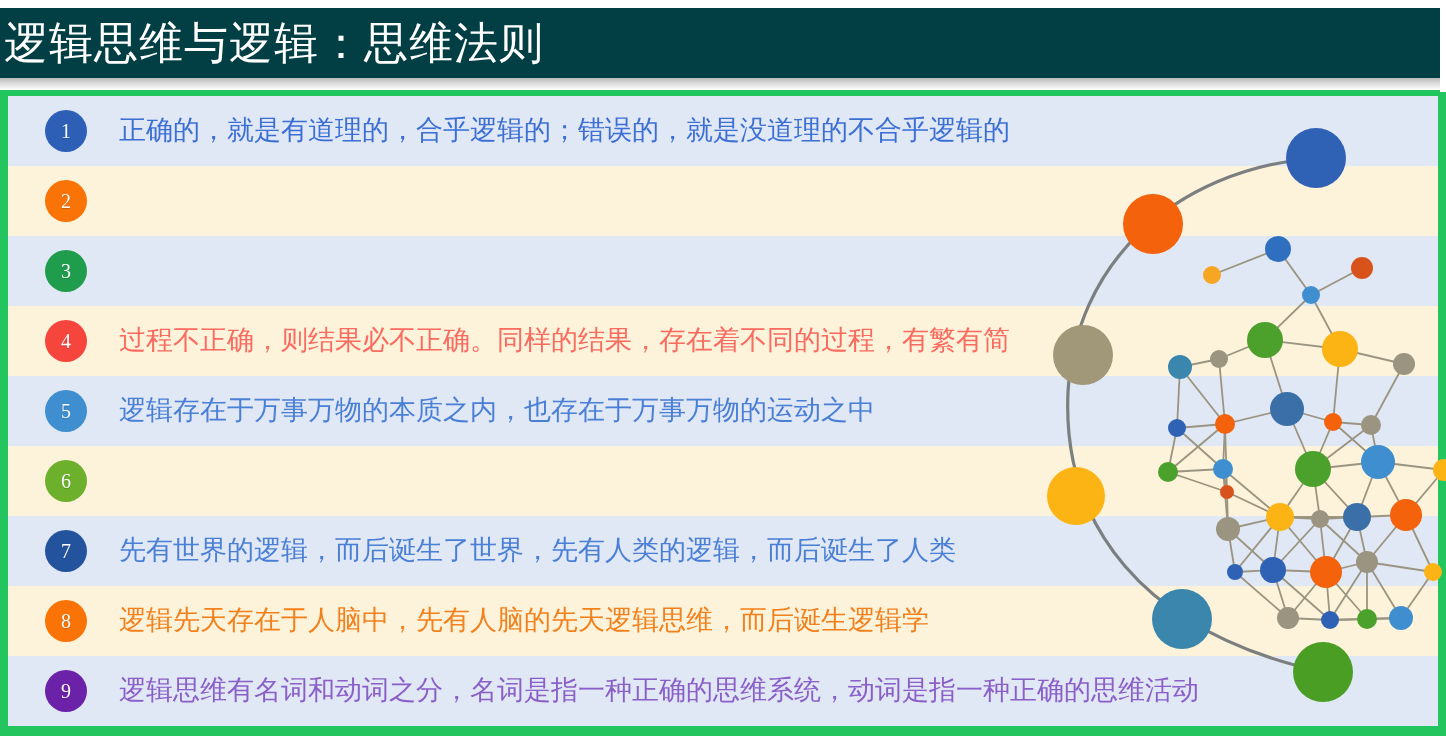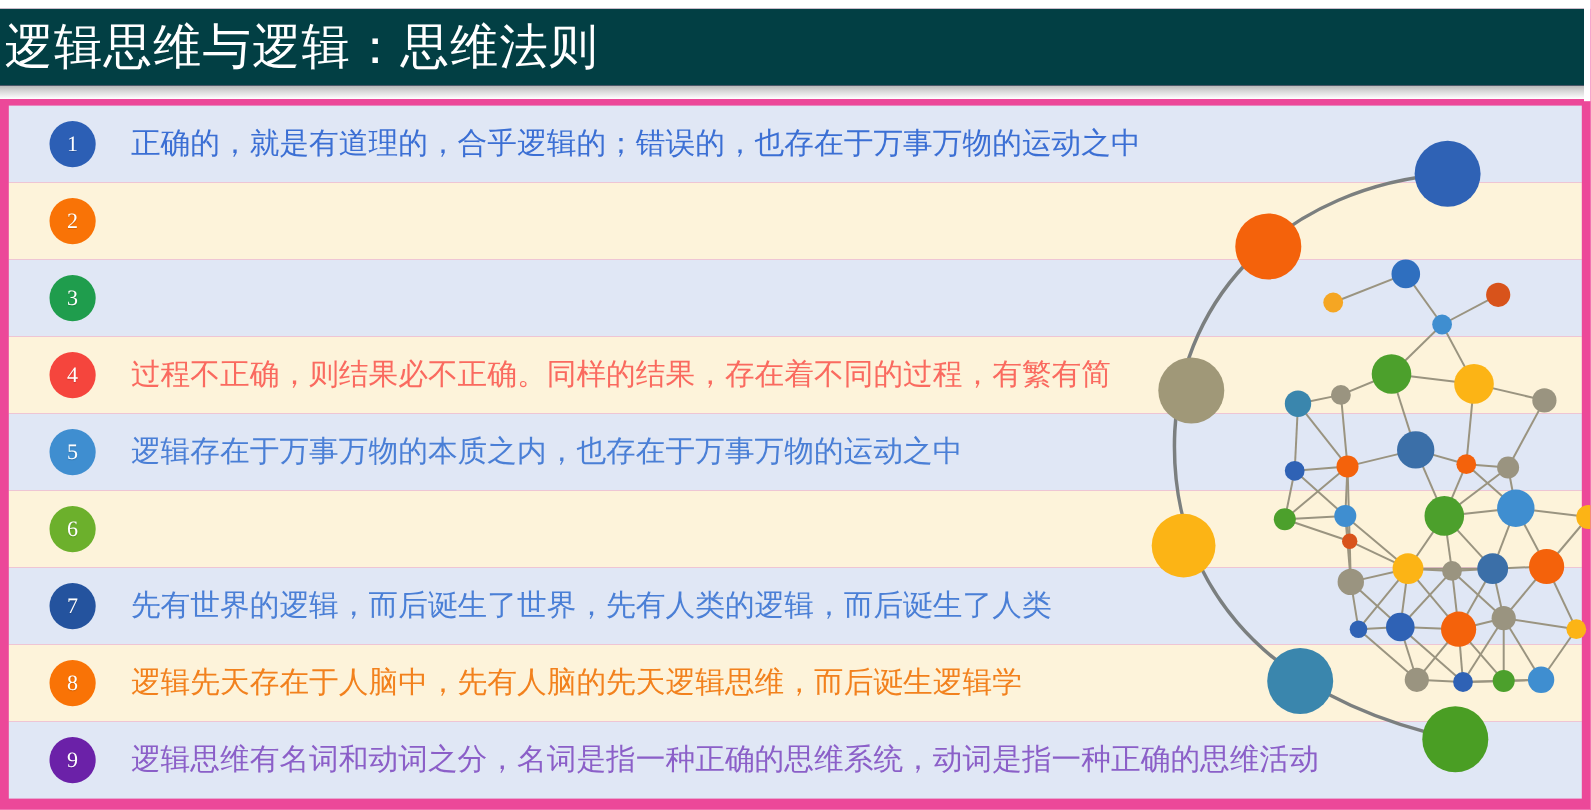--- a/index.html
+++ b/index.html
@@ -1,21 +1,21 @@
 <!DOCTYPE html>
 <html><head>
 <meta charset="utf-8">
 <style>
   html,body{margin:0;padding:0;}
   body{
     width:1446px;height:736px;overflow:hidden;
     background:#ffffff;
     font-family:"Liberation Serif","DejaVu Serif",serif;
   }
-  #slide{position:relative;width:1446px;height:736px;overflow:hidden;background:#ec4899;}
+  #slide{position:relative;width:1446px;height:736px;overflow:hidden;background:#22c55e;}
 
   
   .header-bar{
     position:absolute;left:0;top:8px;width:1440px;height:70px;
     background:#023f44;
     display:flex;align-items:center;
   }
   .header-title{
     color:#ffffff;font-size:44px;line-height:1;
     padding-left:4px;letter-spacing:1px;white-space:nowrap;
@@ -89,21 +89,21 @@
 
   <div class="header-bar">
     <div class="header-title">逻辑思维与逻辑：思维法则</div>
   </div>
   <div class="header-shadow"></div>
   <div class="right-white-strip"></div>
 
   <div class="rows" id="rows-container">
       <div class="row blue" style="background: rgb(224, 231, 245);">
         <div class="badge" style="background: rgb(44, 95, 181);">1</div>
-        <div class="row-text" style="color: rgb(59, 111, 212);">正确的，就是有道理的，合乎逻辑的；错误的，也存在于万事万物的运动之中</div>
+        <div class="row-text" style="color: rgb(59, 111, 212);">正确的，就是有道理的，合乎逻辑的；错误的，就是没道理的不合乎逻辑的</div>
       </div>
       <div class="row cream" style="background: rgb(253, 243, 218);">
         <div class="badge" style="background: rgb(249, 115, 6);">2</div>
       </div>
       <div class="row blue" style="background: rgb(224, 231, 245);">
         <div class="badge" style="background: rgb(31, 157, 77);">3</div>
       </div>
       <div class="row cream" style="background: rgb(253, 243, 218);">
         <div class="badge" style="background: rgb(245, 69, 61);">4</div>
         <div class="row-text" style="color: rgb(250, 106, 95);">过程不正确，则结果必不正确。同样的结果，存在着不同的过程，有繁有简</div>

